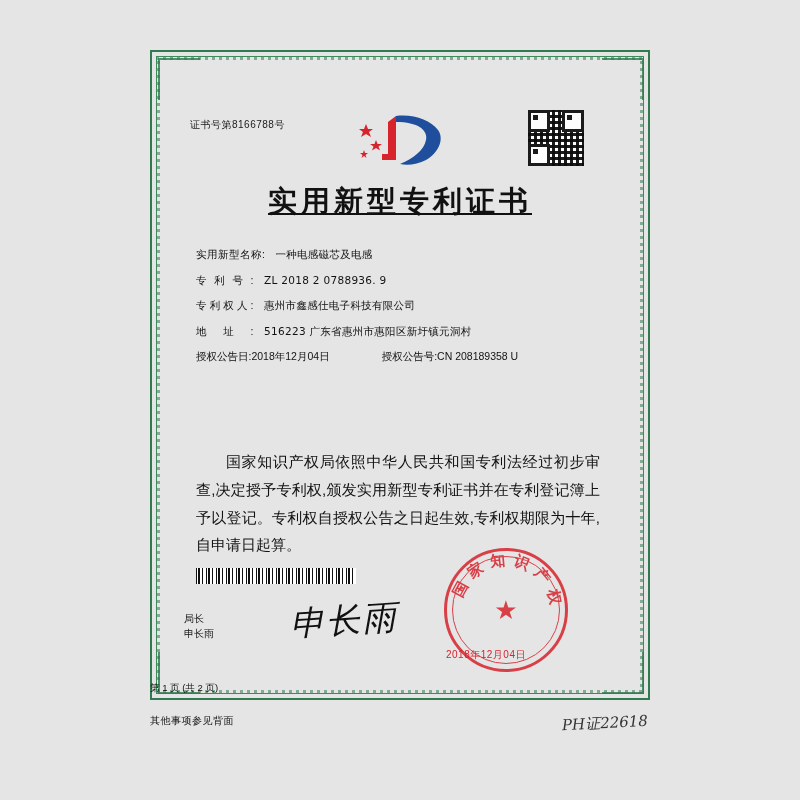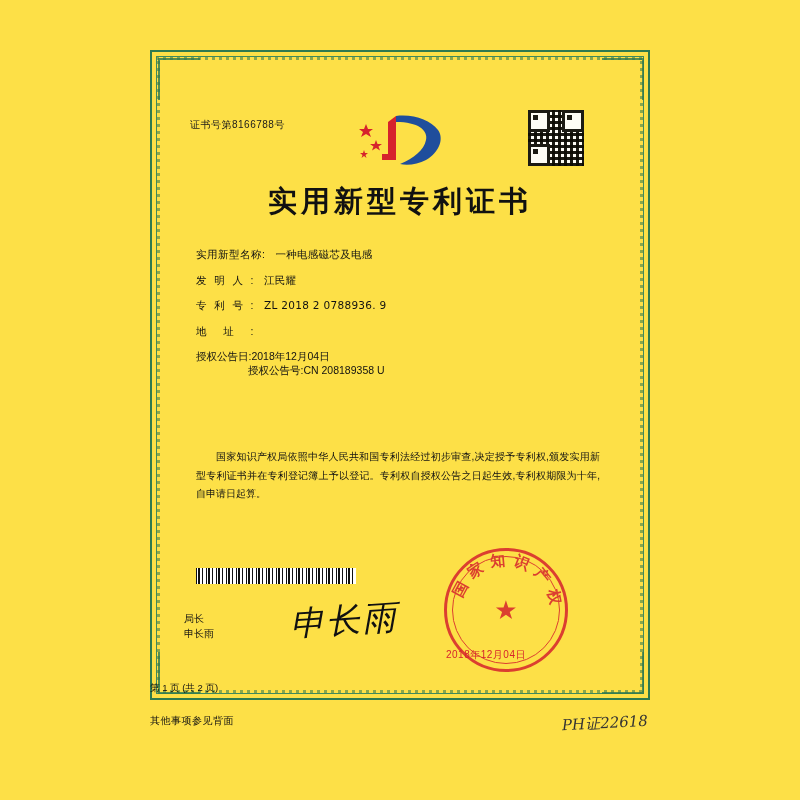--- a/index.html
+++ b/index.html
@@ -10,21 +10,21 @@
     width: 800px;
     height: 800px;
     background: #ffffff;
     font-family: "Liberation Sans", sans-serif;
     overflow: hidden;
   }
   .page {
     position: relative;
     width: 800px;
     height: 800px;
-    background: #fde047;
+    background: #e5e5e5;
   }
 
   
   .border-outer {
     position: absolute;
     left: 150px;
     top: 50px;
     width: 500px;
     height: 650px;
     border: 2px solid #2f7a4f;
@@ -115,20 +115,21 @@
     position: absolute;
     left: 150px;
     top: 182px;
     width: 500px;
     text-align: center;
     font-family: "DejaVu Sans", sans-serif;
     font-size: 29px;
     font-weight: bold;
     letter-spacing: 4px;
     color: #111;
+    text-decoration: underline;
   }
 
   
   .fields {
     position: absolute;
     left: 196px;
     top: 248px;
     width: 420px;
     font-size: 10.5px;
     color: #111;
@@ -152,32 +153,31 @@
   }
   .field .val {
     margin-left: 10px;
     font-family: "DejaVu Sans", sans-serif;
     letter-spacing: .3px;
   }
   .field-row2 {
     display: flex;
     margin-bottom: 13px;
     font-size: 10.5px;
-    flex-direction: column;
   }
   .field-row2 .seg { display: flex; align-items: baseline; }
   .field-row2 .seg.second { margin-left: 52px; }
 
   
   .body-text {
     position: absolute;
     left: 196px;
     top: 448px;
     width: 404px;
-    font-size: 10px;
+    font-size: 15px;
     line-height: 1.85;
     color: #111;
     text-align: justify;
   }
   .body-text p { margin: 0 0 6px 0; text-indent: 2em; }
 
   
   .barcode {
     position: absolute;
     left: 196px;
@@ -319,29 +319,30 @@
   </div>
 
   <div class="title">实用新型专利证书</div>
 
   <div class="fields">
     <div class="field">
       <span class="lbl">实用新型名称:</span>
       <span class="val">一种电感磁芯及电感</span>
     </div>
     <div class="field">
-      <span class="lbl spread">发明人:</span>
-      <span class="val">江民耀</span>
-    </div>
-    <div class="field">
       <span class="lbl spread">专利号:</span>
       <span class="val">ZL 2018 2 0788936. 9</span>
     </div>
     <div class="field">
+      <span class="lbl spread">专利权人:</span>
+      <span class="val">惠州市鑫感仕电子科技有限公司</span>
+    </div>
+    <div class="field">
       <span class="lbl spread">地址:</span>
+      <span class="val">516223 广东省惠州市惠阳区新圩镇元洞村</span>
     </div>
     <div class="field-row2">
       <span class="seg">
         <span class="lbl">授权公告日:</span>
         <span class="val">2018年12月04日</span>
       </span>
       <span class="seg second">
         <span class="lbl">授权公告号:</span>
         <span class="val">CN 208189358 U</span>
       </span>

